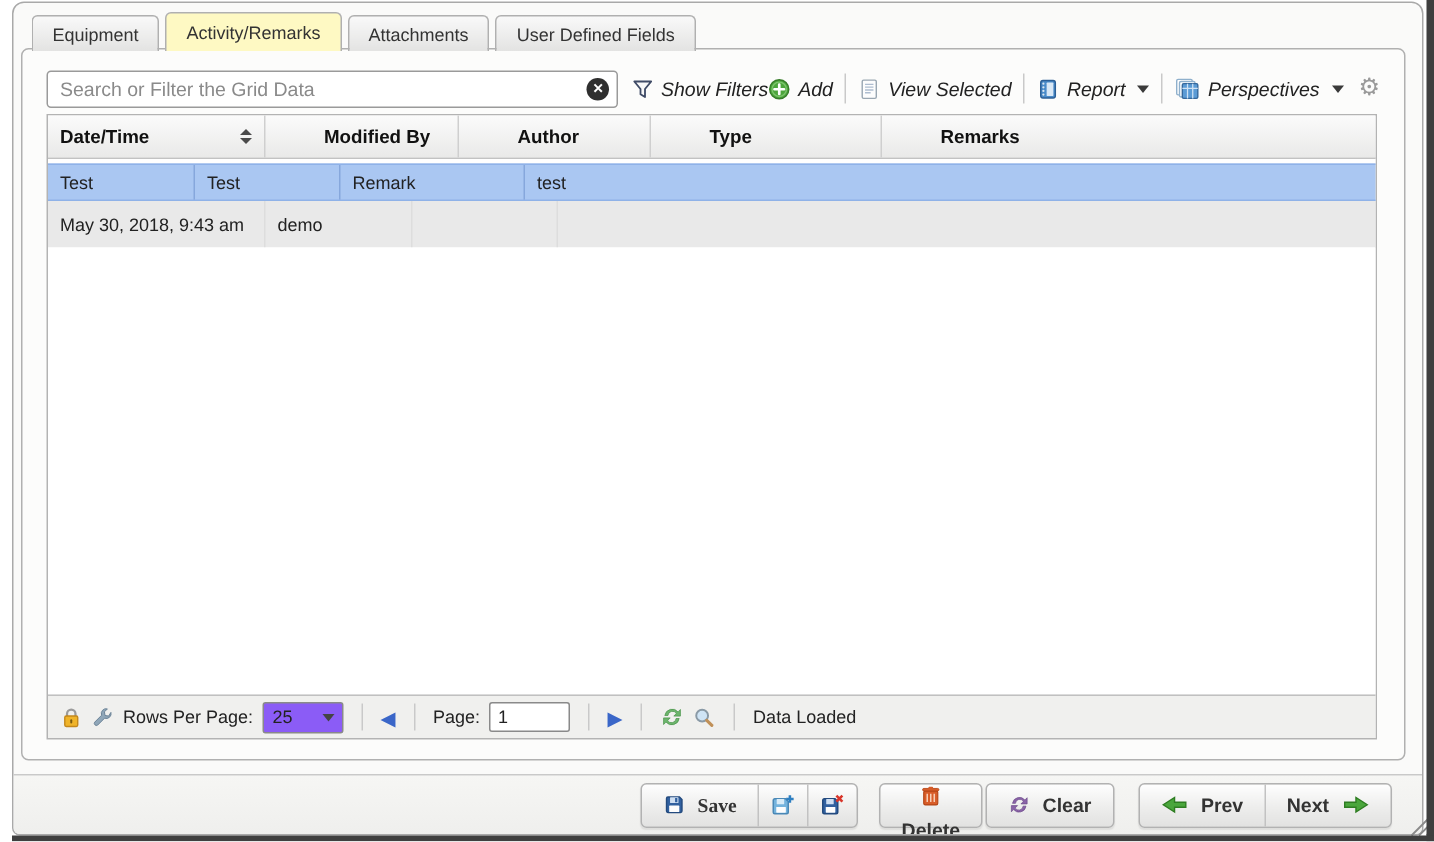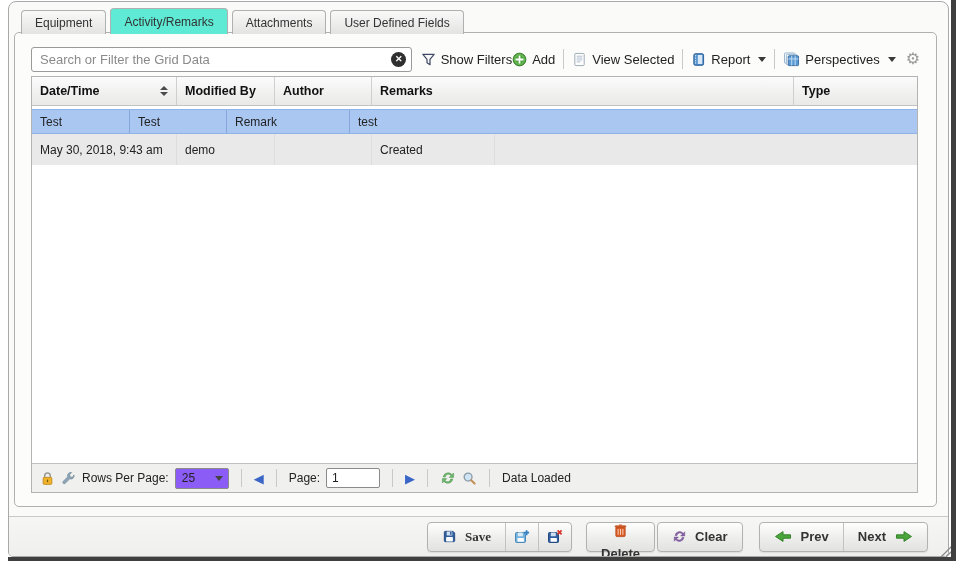--- a/index.html
+++ b/index.html
@@ -12,48 +12,48 @@
 
   .window { position:absolute; left:8px; top:1px; width:941px; height:556px;
             border:1px solid #a9a9a9; border-radius:8px 8px 5px 5px;
             background:#fafaf9; overflow:hidden; }
 
   
   .tabstrip { position:absolute; left:12px; top:6px; height:26px; display:flex; align-items:flex-end; z-index:5; }
   .tab { height:24px; display:flex; align-items:center; padding:0 13px; margin-right:4px;
          border:1px solid #b0b0b0; border-bottom:none; border-radius:4px 4px 0 0;
          background:linear-gradient(#f9f9f9,#e3e3e2); font-size:12px; color:#333; cursor:default; }
-  .tab.active { height:26px; background:#5eead4; position:relative; z-index:6; }
+  .tab.active { height:26px; background:#fef9c3; position:relative; z-index:6; }
 
   .tab-panel { position:absolute; left:5px; top:30px; width:923px; height:475px;
                border:1px solid #b0b0b0; border-radius:5px; background:#fcfcfb; }
 
   
   .toolbar { position:absolute; left:16px; right:16px; top:11px; height:30px;
              display:flex; align-items:center; font-size:13px; color:#222; }
   .searchbox { position:relative; width:414px; height:25px; }
   .searchbox input { width:100%; height:100%; border:1px solid #9a9a9a; border-radius:3px;
                      padding:0 26px 0 8px; font-size:13px; color:#000000; background:#fff;
                      font-family:"Liberation Sans", sans-serif; }
   .searchbox input::placeholder { color:#8a8a8a; opacity:1; }
   .search-clear { position:absolute; right:6px; top:5px; width:15px; height:15px; border-radius:50%;
                   background:#2f2f2f; color:#fff; font-size:9px; font-weight:bold;
                   display:flex; align-items:center; justify-content:center; cursor:pointer; }
-  .tb-item { display:flex; align-items:center; gap:5px; cursor:pointer; white-space:nowrap; }
+  .tb-item { display:flex; align-items:center; gap:5px; cursor:pointer; white-space:nowrap;font-style:italic; }
   .tb-sep { width:1px; height:20px; background:#c9c9c9; margin:0 8px; }
   .caret { width:0; height:0; border-left:4px solid transparent; border-right:4px solid transparent;
            border-top:5px solid #3a3a3a; margin-left:3px; }
   .gear { font-size:16px; color:#9a9a9a; margin-left:10px; cursor:pointer; line-height:1; }
   .spacer { flex:1; }
 
   
   .grid { position:absolute; left:16px; top:43px; width:887px; height:417px;
           border:1px solid #b3b3b3; background:#fff; display:flex; flex-direction:column; }
   .g-header { display:flex; height:29px; background:linear-gradient(#fbfbfb,#e9e9e8);
-              border-bottom:1px solid #c2c2c2; font-weight:bold; font-size:12.5px; color:#111; }
+              border-bottom:1px solid #c2c2c2; font-weight:bold; font-size:12.5px; color:#111;gap:31px; }
   .g-header .cell { display:flex; align-items:center; padding:0 8px; border-right:1px solid #cfcfcf; }
   .g-header .cell:last-child { border-right:none; }
   .row-gap { height:3px; background:#fff; }
   .g-row { display:flex; height:31px; font-size:12px; color:#222; }
   .g-row .cell { display:flex; align-items:center; padding:0 8px; overflow:hidden; white-space:nowrap; }
   .g-row.selected { background:var(--selected_row,#aac7f2);
                     border-top:1px solid #8fb2e8; border-bottom:1px solid #8fb2e8; height:25px; }
   .g-row.selected .cell { border-right:1px solid rgba(70,110,180,.35); }
   .g-row.alt { background:var(--alt_row,#e9e9e9); }
   .g-row.alt .cell { border-right:1px solid #dddddd; }
@@ -198,39 +198,38 @@
                 <i class="up"></i>
                 <i class="dn"></i>
               </span>
           </div>
           <div class="cell col-modified">
               <span>Modified By</span>
             </div>
           <div class="cell col-author">
               <span>Author</span>
             </div>
+          <div class="cell col-type">
+              <span>Type</span>
+            </div>
           <div class="cell col-remarks">
               <span>Remarks</span>
-            </div>
-          <div class="cell col-type">
-              <span>Type</span>
             </div>
         </div>
         <div class="row-gap"></div>
         <div class="g-row selected">
           <div class="cell col-modified">Test</div>
           <div class="cell col-author">Test</div>
           <div class="cell col-type">Remark</div>
           <div class="cell col-remarks">test</div>
         </div>
         <div class="g-row alt">
           <div class="cell col-datetime">May 30, 2018, 9:43 am</div>
           <div class="cell col-modified">demo</div>
           <div class="cell col-author"></div>
-          <div class="cell col-type">Created</div>
           <div class="cell col-remarks"></div>
         </div>
         <div class="g-body-empty"></div>
 
         <div class="g-status">
           <span>
             <svg width="15" height="15" viewBox="0 0 16 16">
                 <path d="M5 7V5.2a3 3 0 016 0V7" fill="none" stroke="#9b9b9b" stroke-width="1.6"></path>
                 <rect x="3.4" y="6.8" width="9.2" height="7.4" rx="1" fill="#f0b429" stroke="#c4881c"></rect>
                 <rect x="7.3" y="9" width="1.4" height="3" rx=".7" fill="#7a5a10"></rect>

